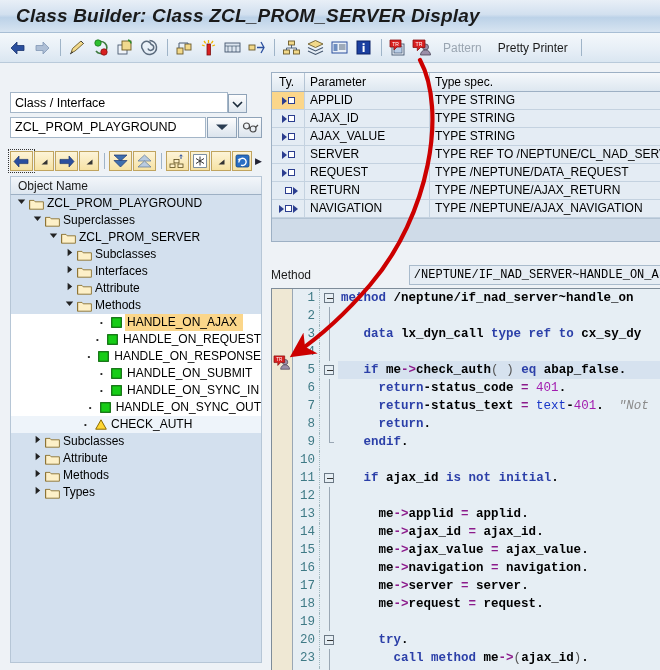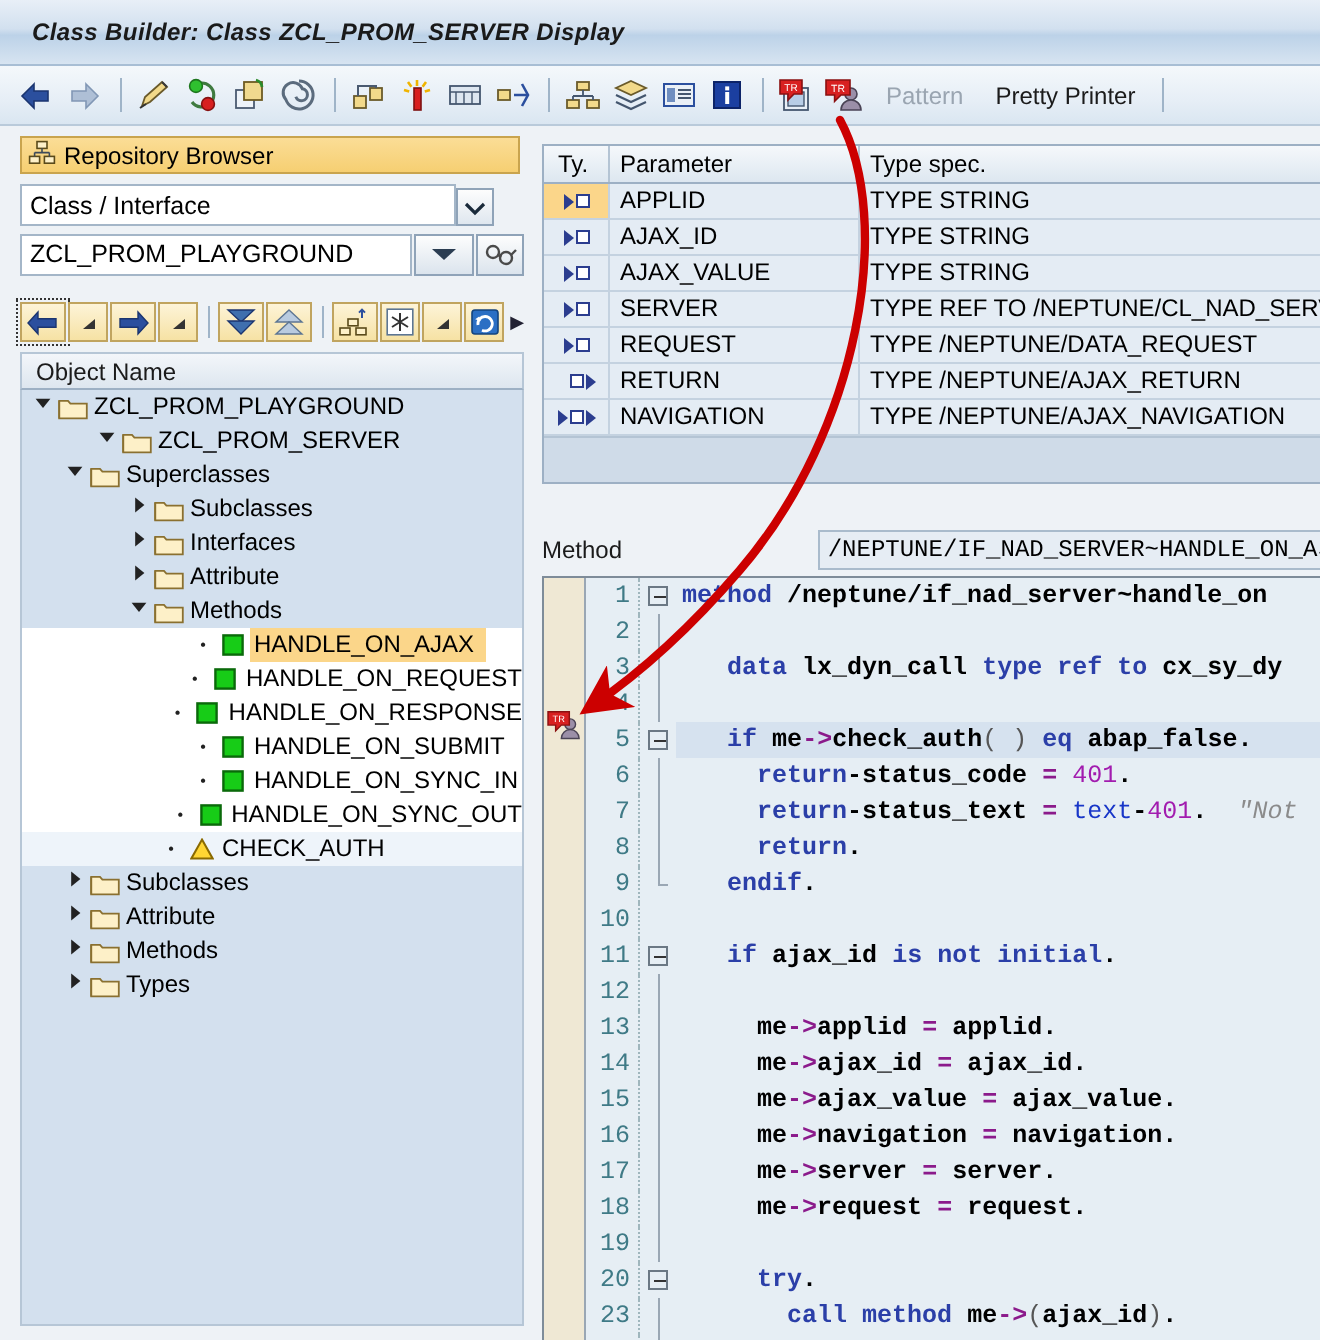--- a/index.html
+++ b/index.html
@@ -16,21 +16,21 @@
 
   
   .titlebar {
     position: absolute; left: 0; top: 0; width: 660px; height: 33px;
     background: linear-gradient(to bottom, #e8eff7 0%, #d2e0ef 45%, #bcd2e8 55%, #d7e4f1 100%);
     border-bottom: 1px solid #a8bed4;
     display: flex; align-items: center;
   }
   .titlebar .title {
     margin-left: 16px;
-    font-size: 12px; font-weight: bold; font-style: italic;
+    font-size: 19px; font-weight: bold; font-style: italic;
     color: #1a1a1a; letter-spacing: 0.2px;
     white-space: nowrap;
   }
 
   
   .toolbar {
     position: absolute; left: 0; top: 33px; width: 660px; height: 30px;
     background: linear-gradient(to bottom, #f4f8fb 0%, #e6eef6 60%, #dae6f1 100%);
     border-bottom: 1px solid #b9cada;
     display: flex; align-items: center; padding-left: 7px;
@@ -379,31 +379,20 @@
       </svg>
     </div>
 
     <div class="tb-text disabled">Pattern</div>
     <div class="tb-text">Pretty Printer</div>
     <div class="tb-sep"></div>
   </div>
 
   <div class="leftpanel">
 
-    <div class="repo-header">
-      <span>
-        <svg width="14" height="13" viewBox="0 0 14 13">
-          <rect x="4.5" y="0.8" width="5" height="3.4" fill="#fdf0c8" stroke="#5a4a1a" stroke-width="0.8"></rect>
-          <rect x="0.8" y="8.2" width="5" height="3.4" fill="#fdf0c8" stroke="#5a4a1a" stroke-width="0.8"></rect>
-          <rect x="8.2" y="8.2" width="5" height="3.4" fill="#fdf0c8" stroke="#5a4a1a" stroke-width="0.8"></rect>
-          <path d="M7 4.2 L7 6.3 M3.3 6.3 L10.7 6.3 M3.3 6.3 L3.3 8.2 M10.7 6.3 L10.7 8.2" stroke="#3e4b5a" stroke-width="0.8" fill="none"></path>
-        </svg>
-      </span>
-      <span class="lbl">Repository Browser</span>
-    </div>
 
     <div class="sel-row">
       <div class="sel-box">
         <span>Class / Interface</span>
       </div>
       <div class="sel-arrow">
         <svg width="11" height="8" viewBox="0 0 11 8">
             <path d="M1 2 L5.5 6.5 L10 2" fill="none" stroke="#1a2a3a" stroke-width="1.6"></path>
           </svg>
       </div>
@@ -504,44 +493,44 @@
             </svg></span>
           <span class="ticon">
             <svg width="15" height="12" viewBox="0 0 15 12">
               <path d="M0.6 2.4 L5 2.4 L6.2 3.8 L14.4 3.8 L14.4 11.2 L0.6 11.2 Z" fill="#fdf0c8" stroke="#8a7030" stroke-width="0.9"></path>
               <path d="M0.6 2.4 L0.6 11.2" stroke="#8a7030" stroke-width="0.9"></path>
             </svg>
           </span>
           <span class="tlabel">ZCL_PROM_PLAYGROUND</span>
         </div>
         <div class="tnode hl-blue">
+          <span style="display:inline-block;width:20px"></span>
+          <span class="twist"><svg width="9" height="9" viewBox="0 0 9 9">
+              <path d="M0.8 2.4 L8.2 2.4 L4.5 7 Z" fill="#222"></path>
+            </svg></span>
+          <span class="ticon">
+            <svg width="15" height="12" viewBox="0 0 15 12">
+              <path d="M0.6 2.4 L5 2.4 L6.2 3.8 L14.4 3.8 L14.4 11.2 L0.6 11.2 Z" fill="#fdf0c8" stroke="#8a7030" stroke-width="0.9"></path>
+              <path d="M0.6 2.4 L0.6 11.2" stroke="#8a7030" stroke-width="0.9"></path>
+            </svg>
+          </span>
+          <span class="tlabel">Superclasses</span>
+        </div>
+        <div class="tnode hl-blue">
           <span style="display:inline-block;width:36px"></span>
           <span class="twist"><svg width="9" height="9" viewBox="0 0 9 9">
               <path d="M0.8 2.4 L8.2 2.4 L4.5 7 Z" fill="#222"></path>
             </svg></span>
           <span class="ticon">
             <svg width="15" height="12" viewBox="0 0 15 12">
               <path d="M0.6 2.4 L5 2.4 L6.2 3.8 L14.4 3.8 L14.4 11.2 L0.6 11.2 Z" fill="#fdf0c8" stroke="#8a7030" stroke-width="0.9"></path>
               <path d="M0.6 2.4 L0.6 11.2" stroke="#8a7030" stroke-width="0.9"></path>
             </svg>
           </span>
           <span class="tlabel">ZCL_PROM_SERVER</span>
-        </div>
-        <div class="tnode hl-blue">
-          <span style="display:inline-block;width:20px"></span>
-          <span class="twist"><svg width="9" height="9" viewBox="0 0 9 9">
-              <path d="M0.8 2.4 L8.2 2.4 L4.5 7 Z" fill="#222"></path>
-            </svg></span>
-          <span class="ticon">
-            <svg width="15" height="12" viewBox="0 0 15 12">
-              <path d="M0.6 2.4 L5 2.4 L6.2 3.8 L14.4 3.8 L14.4 11.2 L0.6 11.2 Z" fill="#fdf0c8" stroke="#8a7030" stroke-width="0.9"></path>
-              <path d="M0.6 2.4 L0.6 11.2" stroke="#8a7030" stroke-width="0.9"></path>
-            </svg>
-          </span>
-          <span class="tlabel">Superclasses</span>
         </div>
         <div class="tnode hl-blue">
           <span style="display:inline-block;width:52px"></span>
           <span class="twist"><svg width="9" height="9" viewBox="0 0 9 9">
               <path d="M2.6 0.8 L7.2 4.5 L2.6 8.2 Z" fill="#222"></path>
             </svg></span>
           <span class="ticon">
             <svg width="15" height="12" viewBox="0 0 15 12">
               <path d="M0.6 2.4 L5 2.4 L6.2 3.8 L14.4 3.8 L14.4 11.2 L0.6 11.2 Z" fill="#fdf0c8" stroke="#8a7030" stroke-width="0.9"></path>
               <path d="M0.6 2.4 L0.6 11.2" stroke="#8a7030" stroke-width="0.9"></path>

